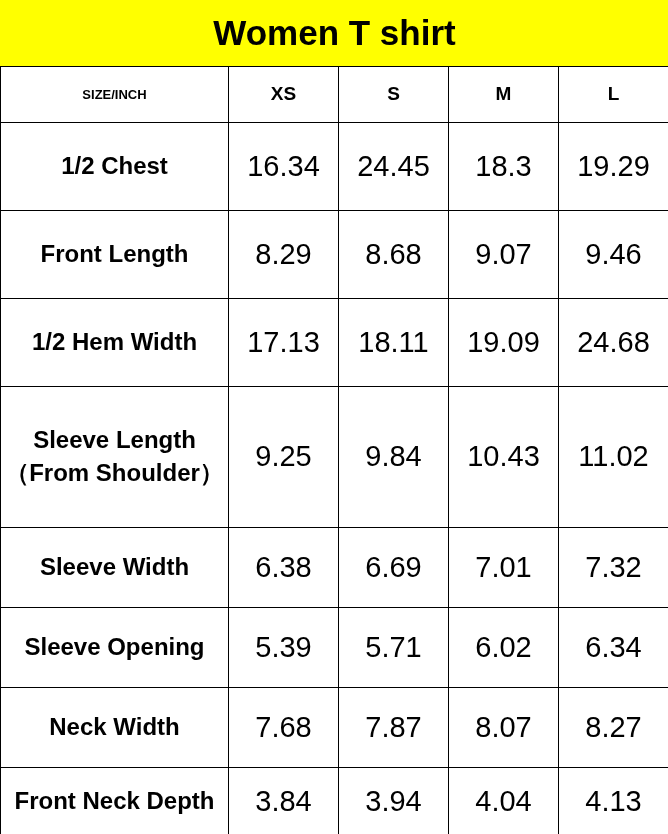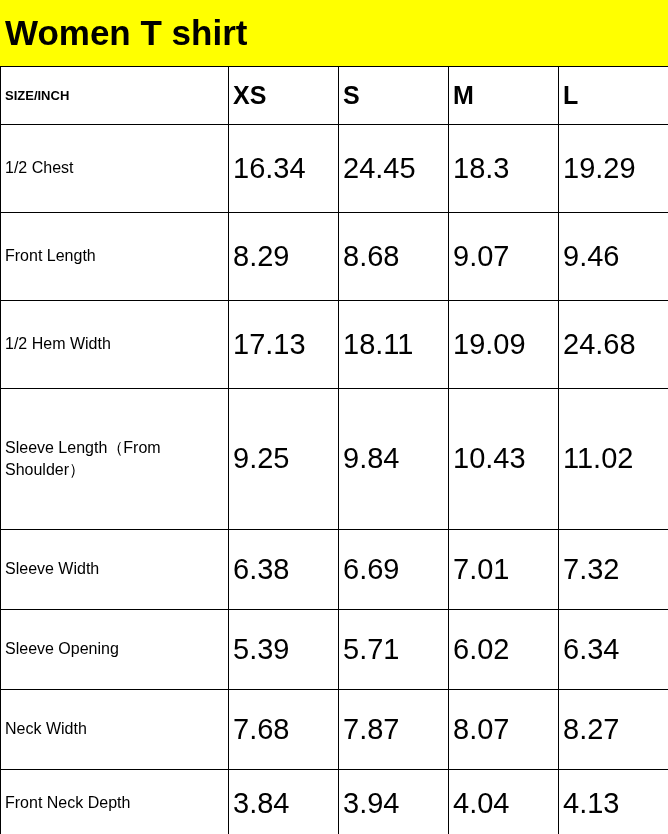--- a/index.html
+++ b/index.html
@@ -20,51 +20,51 @@
     position: relative;
     box-sizing: border-box;
   }
   table.size-chart {
     border-collapse: collapse;
     width: 668px;
     table-layout: fixed;
   }
   table.size-chart td {
     border: 1px solid #000000;
-    text-align: left;
+    text-align: center;
     vertical-align: middle;
     padding: 14px 4px;
     box-sizing: border-box;
   }
   
   .title-cell {
     background: #ffff00;
     font-size: 35px;
     font-weight: bold;
     height: 58px;
     line-height: 1.05;
     letter-spacing: 0px;
     border-left: 1px solid #ffff00 !important;
     border-right: 1px solid #ffff00 !important;
     border-top: 1px solid #ffff00 !important;
   }
   
   .hdr {
-    font-size: 25px;
+    font-size: 19px;
     font-weight: bold;
     height: 56px;
   }
   .hdr-first {
     font-size: 13px;
     font-weight: bold;
   }
   
   .row-label {
-    font-size: 16px;
-    font-weight: normal;
+    font-size: 24px;
+    font-weight: bold;
     line-height: 1.35;
   }
   .row-value {
     font-size: 29px;
     font-weight: normal;
   }
   .r-tall { height: 88px; }
   .r-mid  { height: 88px; }
   .r-sleeve { height: 141px; }
   .r-short { height: 80px; }

